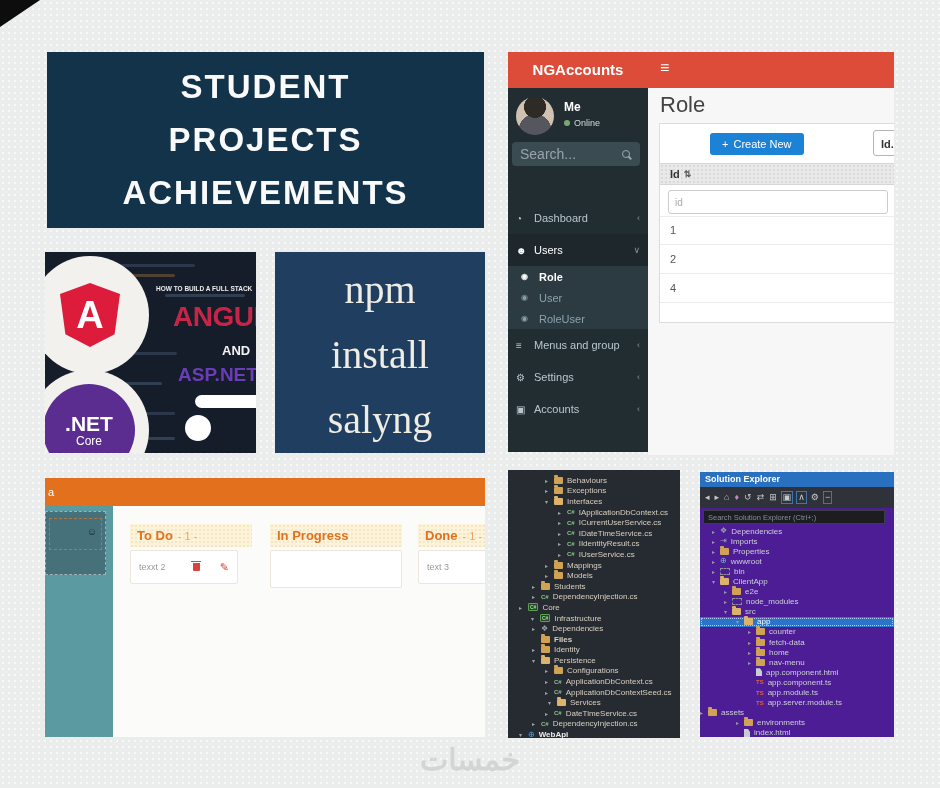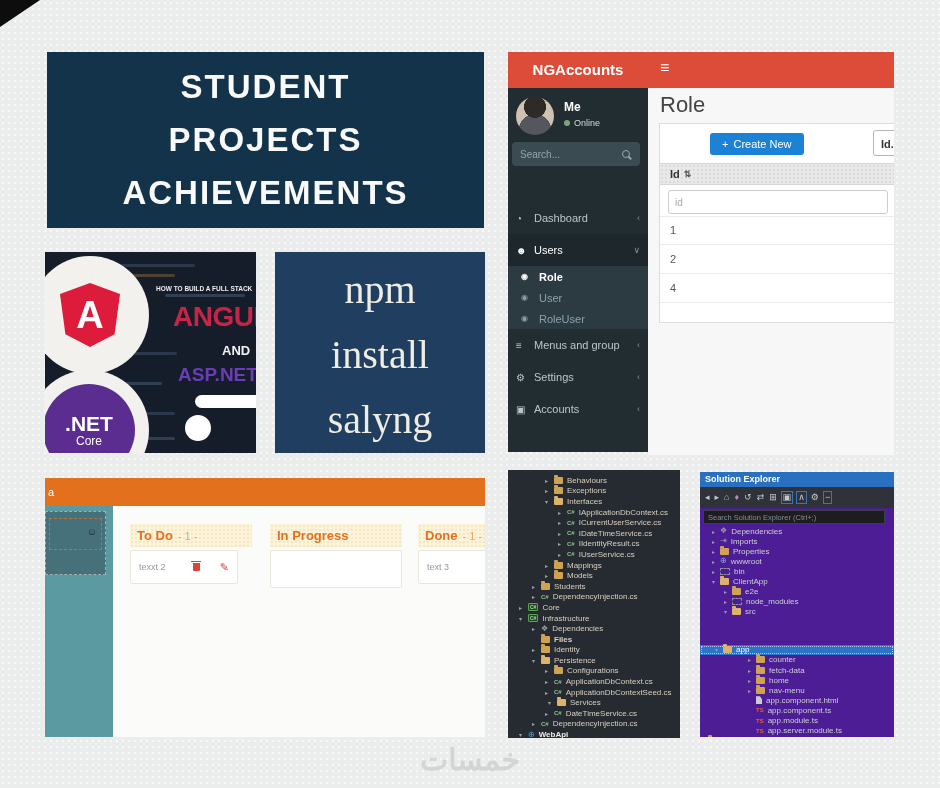--- a/index.html
+++ b/index.html
@@ -43,21 +43,21 @@
   .ng-brand{position:absolute;left:0;top:0;width:140px;height:36px;line-height:36px;text-align:center;color:#fff;font-weight:bold;font-size:15px}
   .ng-burger{position:absolute;left:152px;top:7px;color:#fff;font-size:16px;font-weight:bold}
   .ng-sidebar{position:absolute;left:0;top:36px;width:140px;height:364px;background:#222d32;overflow:hidden}
   .ng-avatar{position:absolute;left:8px;top:9px;width:38px;height:38px;border-radius:50%;
     background:radial-gradient(circle at 50% 26%, #2e2a26 0 32%, transparent 33%),
                radial-gradient(circle at 50% 88%, #55565e 0 42%, transparent 43%),#cfc2b2}
   .ng-name{position:absolute;left:56px;top:12px;color:#fff;font-weight:bold;font-size:12px}
   .ng-status{position:absolute;left:56px;top:30px;color:#cfd8dc;font-size:9px;display:flex;align-items:center;gap:4px}
   .ng-status .dot{width:6px;height:6px;border-radius:50%;background:#7aa874;display:inline-block}
   .ng-search{position:absolute;left:4px;top:54px;width:128px;height:24px;background:#3b4b52;border-radius:4px;display:flex;align-items:center}
-  .ng-search input{flex:1;background:transparent;border:0;outline:0;color:#c4ccd0;font-size:10px;padding-left:8px;width:90px;font-family:"Liberation Sans",sans-serif}
+  .ng-search input{flex:1;background:transparent;border:0;outline:0;color:#c4ccd0;font-size:14px;padding-left:8px;width:90px;font-family:"Liberation Sans",sans-serif}
   .ng-search input::placeholder{color:#97a4ab}
   .icon-mag{width:6px;height:6px;border:1.4px solid #9aa7ad;border-radius:50%;position:relative;margin-right:10px;flex:none}
   .icon-mag::after{content:"";position:absolute;width:4px;height:1.5px;background:#9aa7ad;transform:rotate(45deg);right:-3px;bottom:-1px}
   #ng-menu{position:absolute;left:0;top:114px;width:140px}
   .ng-item{height:32px;display:flex;align-items:center;padding:0 8px;color:#b8c7ce;font-size:11px}
   .ng-item.open{background:#1e282c;color:#fff}
   .ng-ico{width:14px;font-size:10px;margin-right:4px;flex:none}
   .ng-chev{margin-left:auto;font-size:9px;color:#87979f}
   .ng-sub{background:#2c3b41}
   .ng-subitem{height:21px;display:flex;align-items:center;padding:0 8px 0 13px;color:#8aa4af;font-size:11px}
@@ -357,21 +357,21 @@
     <div class="ft-row" style="padding-left: 24px;">
       <span class="arrow">▸</span>
       <span class="tico c-cs">C#</span>
       <span class="lbl">DependencyInjection.cs</span>
     </div>
     <div class="ft-row" style="padding-left: 11px;">
       <span class="arrow">▸</span>
       <span class="pico">C#</span>
       <span class="lbl">Core</span>
     </div>
-    <div class="ft-row" style="padding-left: 11px;">
+    <div class="ft-row" style="padding-left: 11px; margin-left: 12px;">
       <span class="arrow">▾</span>
       <span class="pico">C#</span>
       <span class="lbl">Infrastructure</span>
     </div>
     <div class="ft-row" style="padding-left: 24px;">
       <span class="arrow">▸</span>
       <span class="gico">❖</span>
       <span class="lbl">Dependencies</span>
     </div>
     <div class="ft-row" style="padding-left: 24px; font-weight: bold;">
@@ -481,21 +481,21 @@
       <div class="se-row" style="padding-left: 24px;">
         <span class="arrow">▸</span>
         <span class="fico f-dim"></span>
         <span class="lbl">node_modules</span>
       </div>
       <div class="se-row" style="padding-left: 24px;">
         <span class="arrow">▾</span>
         <span class="fico f-open"></span>
         <span class="lbl">src</span>
       </div>
-      <div class="se-row sel" style="padding-left: 15px; margin-top: 28px;">
+      <div class="se-row sel" style="padding-left: 36px;">
         <span class="arrow">▾</span>
         <span class="fico f-open"></span>
         <span class="lbl">app</span>
       </div>
       <div class="se-row" style="padding-left: 48px;">
         <span class="arrow">▸</span>
         <span class="fico"></span>
         <span class="lbl">counter</span>
       </div>
       <div class="se-row" style="padding-left: 48px;">

